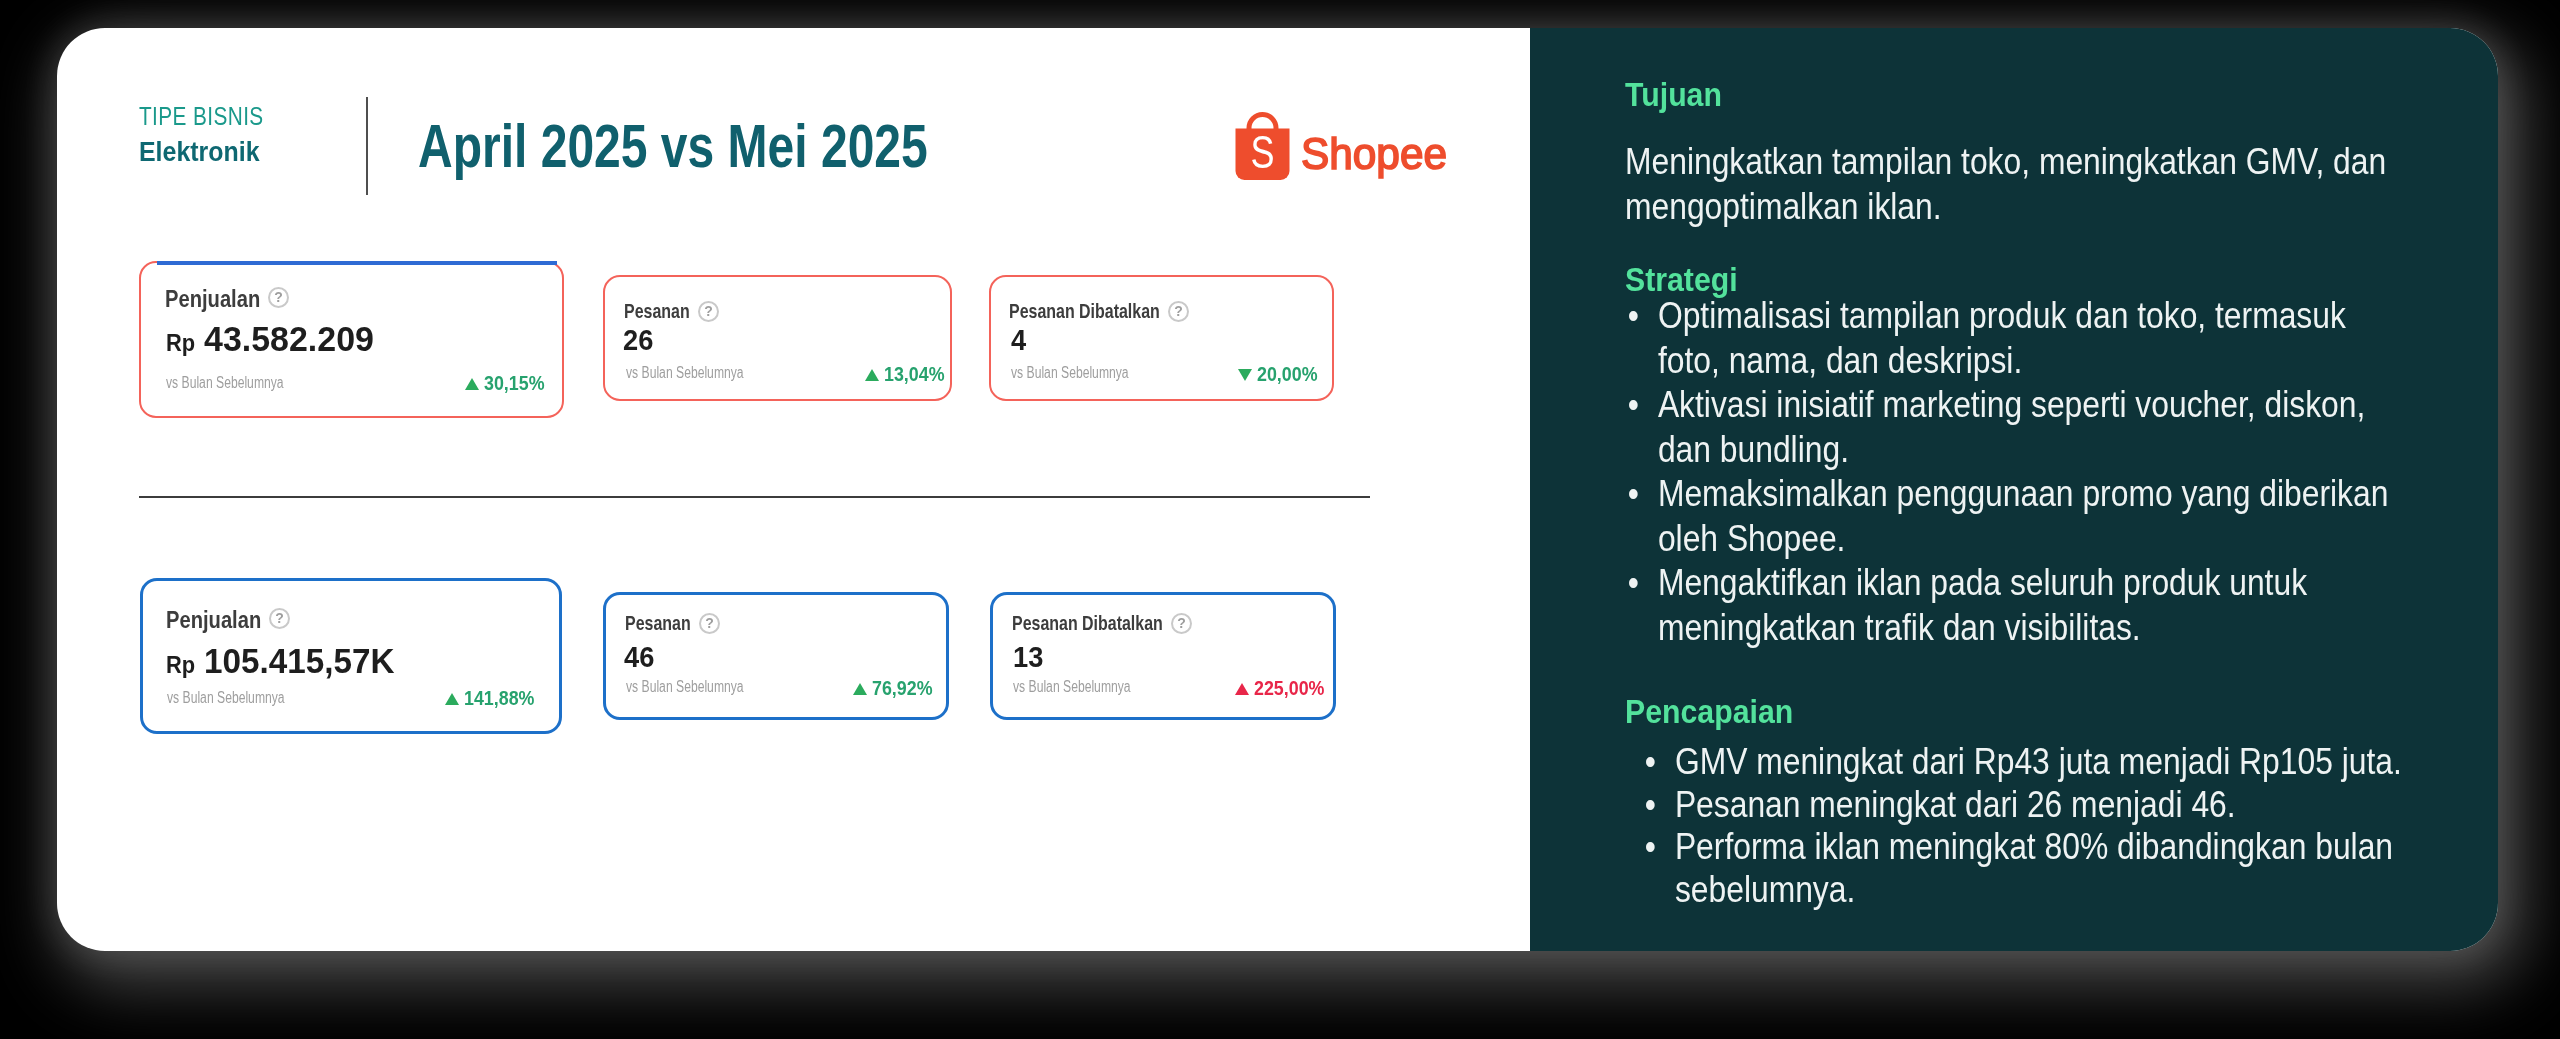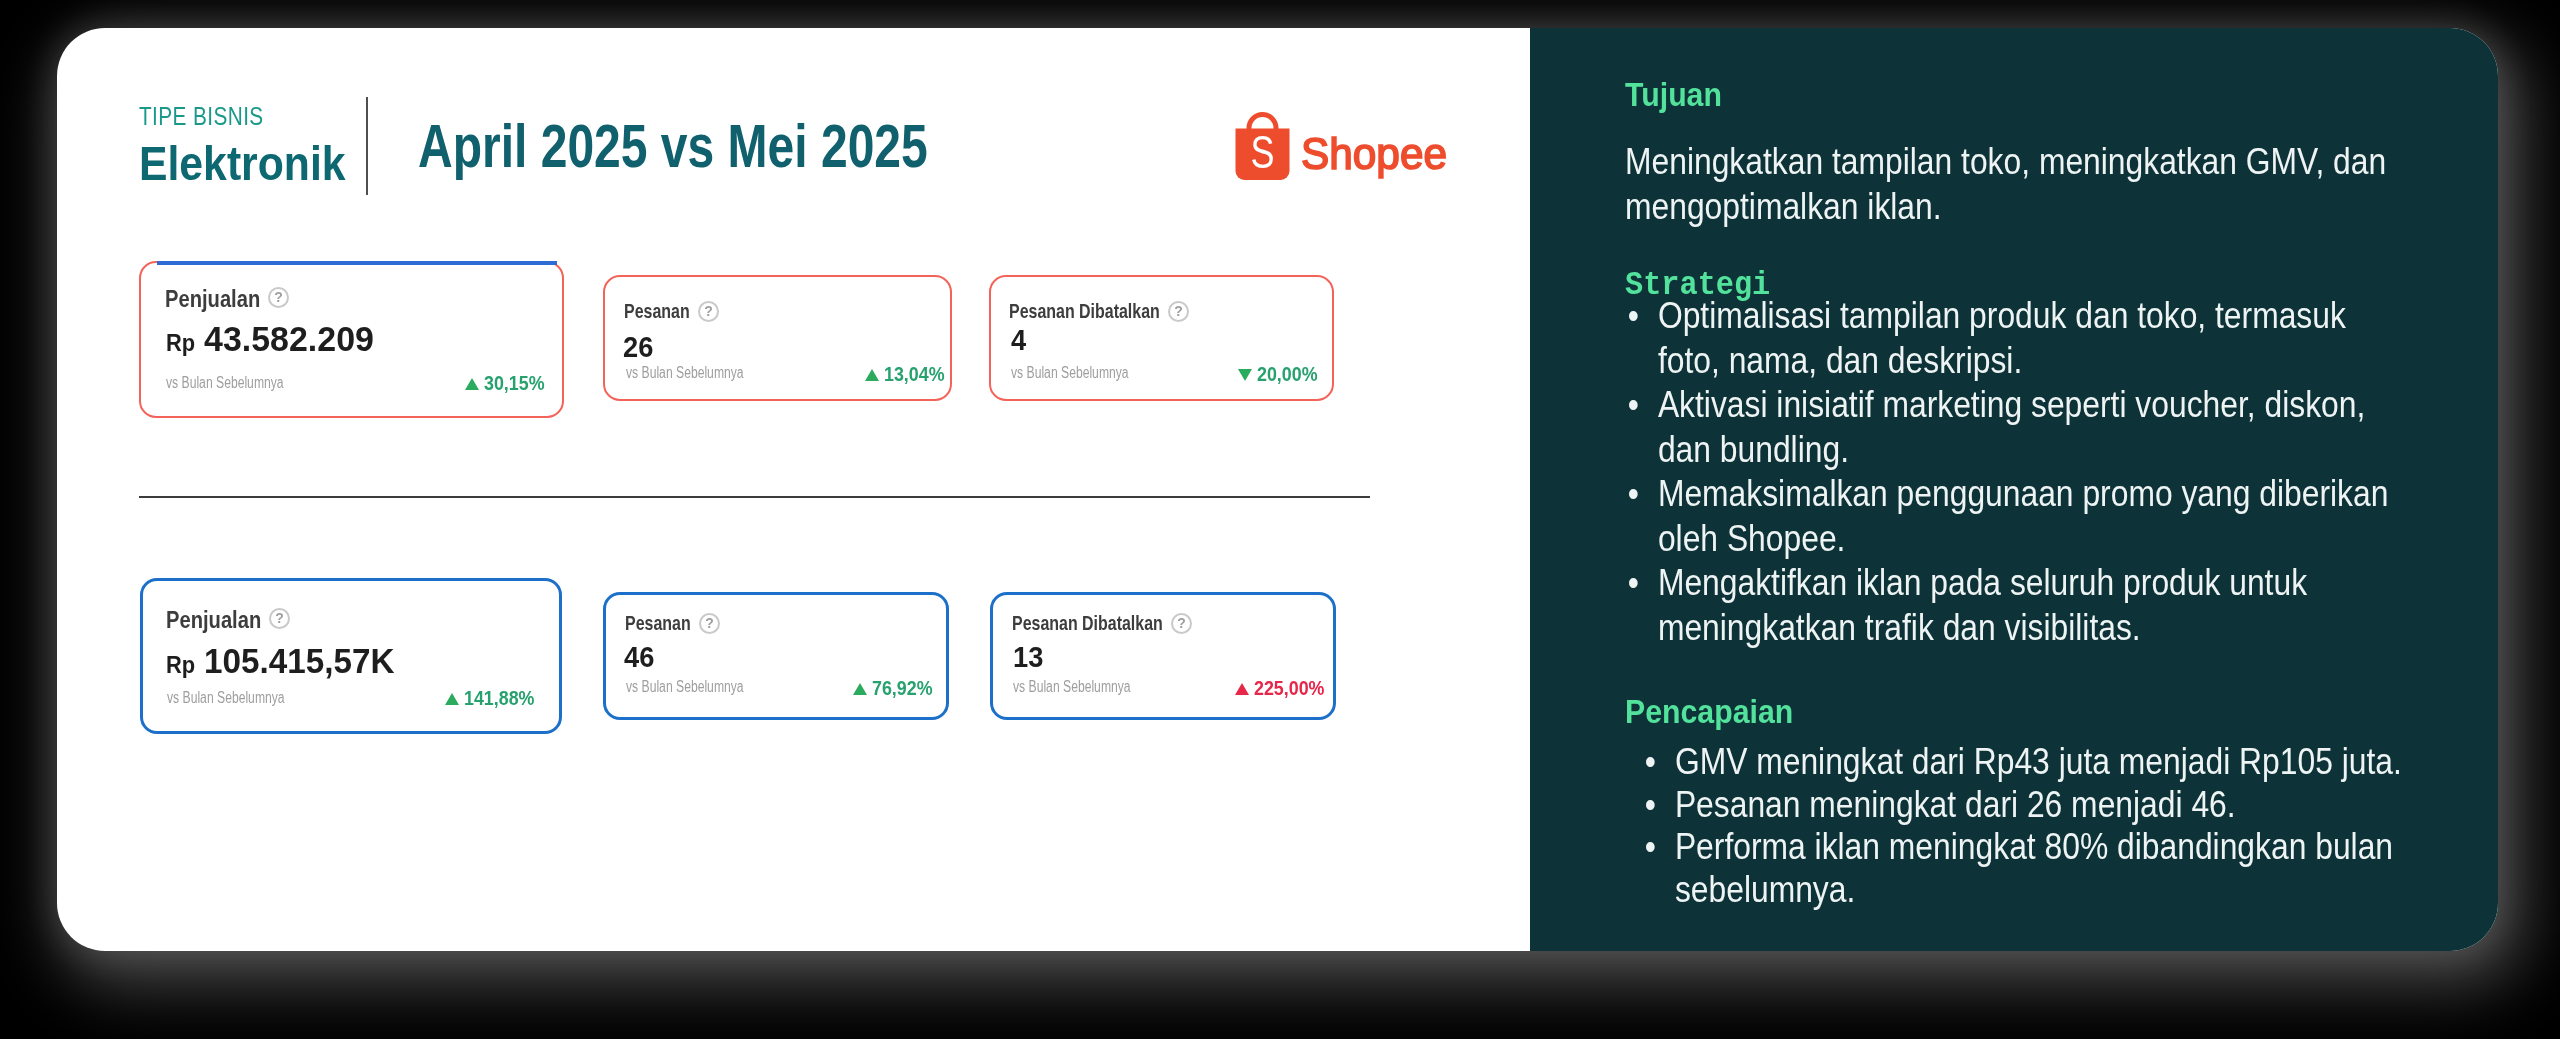--- a/index.html
+++ b/index.html
@@ -5,21 +5,21 @@
   * { margin:0; padding:0; box-sizing:border-box; }
   html,body { width:2560px; height:1039px; background:#000; overflow:hidden; }
   body { font-family:"Liberation Sans", sans-serif; position:relative; }
   .abs { position:absolute; }
   #card { left:57px; top:28px; width:2441px; height:923px; background:#fff; border-radius:48px; box-shadow:14px 22px 65px 14px rgba(150,150,150,0.45), 0 0 35px 4px rgba(130,130,130,0.28); }
   #panel { left:1530px; top:28px; width:968px; height:923px; background:#0d3338; border-radius:0 48px 48px 0; }
   .sx { transform-origin:0 50%; display:inline-block; white-space:nowrap; }
 
   
   #tipe { left:139px; top:101px; font-size:26px; font-weight:400; color:#1a998b; letter-spacing:0.5px; }
-  #elek { left:139px; top:136px; font-size:48px; font-weight:700; color:#0e6872; }
+  #elek { left:139px; top:136px; font-size:28px; font-weight:700; color:#0e6872; }
   #vline { left:366px; top:97px; width:2px; height:98px; background:#4f4f4f; }
   #h1 { left:418px; top:111px; font-size:61px; font-weight:700; color:#10606d; }
 
   
   .mcard { background:#fff; border-radius:17px; }
   .r1 { border:2px solid #f4635a; }
   .r2 { border:3px solid #1d70c9; }
   .lblB { font-size:24px; font-weight:700; color:#3d3d3d; transform:scaleX(0.84); }
   .lblS { font-size:21px; font-weight:700; color:#3d3d3d; transform:scaleX(0.76); }
   .qm { position:absolute; width:21px; height:21px; border:2px solid #c9c9c9; border-radius:50%; color:#9e9e9e; font-size:14px; font-weight:700; text-align:center; line-height:17px; }
@@ -70,21 +70,21 @@
 <div class="abs mcard r1" style="left:139px; top:261px; width:425px; height:157px;">
   <div class="abs" style="left:24px; top:22px;"><span class="sx lblB">Penjualan</span></div>
     <span class="qm" style="left:127px; top:24px;">?</span>
   <div class="abs" style="left:25px; top:56px;"><span class="sx rp">Rp</span><span class="sx valB" style="transform:scaleX(0.97);">43.582.209</span></div>
   <div class="abs vsb" style="left:25px; top:111px;"><span class="sx">vs Bulan Sebelumnya</span></div>
   <div class="abs pct" style="left:324px; top:108px;"><span class="tri tup"></span><span class="g1 sx">30,15%</span></div>
 </div>
 <div class="abs mcard r1" style="left:603px; top:275px; width:349px; height:126px;">
   <div class="abs" style="left:19px; top:22px;"><span class="sx lblS">Pesanan</span></div>
     <span class="qm" style="left:93px; top:24px;">?</span>
-  <div class="abs" style="left:18px; top:47px;margin-top:7px;"><span class="sx valS">26</span></div>
+  <div class="abs" style="left:18px; top:47px;"><span class="sx valS">26</span></div>
   <div class="abs vsb" style="left:21px; top:87px;"><span class="sx">vs Bulan Sebelumnya</span></div>
   <div class="abs pct" style="left:260px; top:85px;"><span class="tri tup"></span><span class="g1 sx">13,04%</span></div>
 </div>
 <div class="abs mcard r1" style="left:989px; top:275px; width:345px; height:126px;">
   <div class="abs" style="left:18px; top:22px;"><span class="sx lblS">Pesanan Dibatalkan</span></div>
     <span class="qm" style="left:177px; top:24px;">?</span>
   <div class="abs" style="left:20px; top:47px;"><span class="sx valS">4</span></div>
   <div class="abs vsb" style="left:20px; top:87px;"><span class="sx">vs Bulan Sebelumnya</span></div>
   <div class="abs pct" style="left:247px; top:85px;"><span class="tri tdn"></span><span class="g1 sx">20,00%</span></div>
 </div>
@@ -109,21 +109,21 @@
   <div class="abs" style="left:19px; top:16px;"><span class="sx lblS">Pesanan Dibatalkan</span></div>
     <span class="qm" style="left:178px; top:18px;">?</span>
   <div class="abs" style="left:20px; top:46px;text-decoration:underline;"><span class="sx valS">13</span></div>
   <div class="abs vsb" style="left:20px; top:83px;"><span class="sx">vs Bulan Sebelumnya</span></div>
   <div class="abs pct" style="left:242px; top:81px;"><span class="tri tred"></span><span class="rd sx">225,00%</span></div>
 </div>
 
 <div class="abs ph" style="left:1625px; top:75px;"><span class="sx">Tujuan</span></div>
 <div class="abs pb" style="left:1625px; top:132px;margin-top:8px;"><span class="sx">Meningkatkan tampilan toko, meningkatkan GMV, dan<br>mengoptimalkan iklan.</span></div>
 
-<div class="abs ph" style="left:1625px; top:266px;font-family:Liberation Mono, monospace;"><span class="sx">Strategi</span></div>
+<div class="abs ph" style="left:1625px; top:260px;"><span class="sx">Strategi</span></div>
 <div class="abs pb bullets" style="left:1608px; top:294px;">
   <div class="sx">
   <div class="li">Optimalisasi tampilan produk dan toko, termasuk<br>foto, nama, dan deskripsi.</div>
   <div class="li">Aktivasi inisiatif marketing seperti voucher, diskon,<br>dan bundling.</div>
   <div class="li">Memaksimalkan penggunaan promo yang diberikan<br>oleh Shopee.</div>
   <div class="li">Mengaktifkan iklan pada seluruh produk untuk<br>meningkatkan trafik dan visibilitas.</div>
   </div>
 </div>
 
 <div class="abs ph" style="left:1625px; top:692px;"><span class="sx">Pencapaian</span></div>

